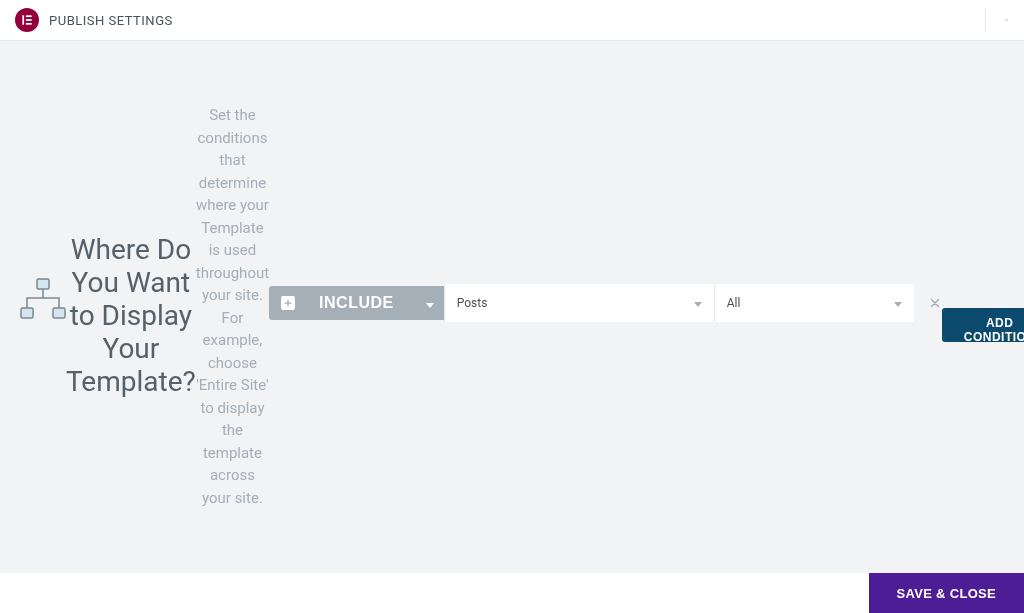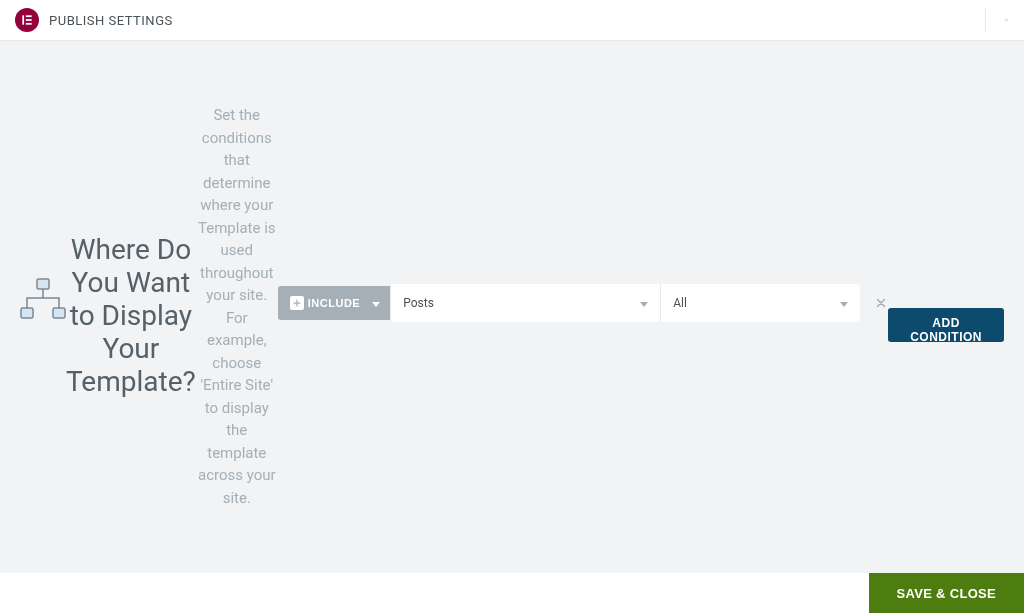--- a/index.html
+++ b/index.html
@@ -99,22 +99,22 @@
       margin-bottom: 44px;
     }
     .include-btn {
       background: #a4afb7;
       color: #ffffff;
       border: none;
       height: 34px;
       padding: 0 10px 0 12px;
       display: flex;
       align-items: center;
-      gap: 0;
-      font-size: 11px;
+      gap: 20px;
+      font-size: 16px;
       font-weight: 600;
       letter-spacing: 0.5px;
       border-radius: 3px 0 0 3px;
       cursor: pointer;
     }
     .include-btn .plus-icon {
       width: 14px;
       height: 14px;
       background: #ffffff;
       border-radius: 2px;
@@ -178,21 +178,21 @@
       bottom: 0;
       left: 0;
       right: 0;
       height: 40px;
       background: #ffffff;
       display: flex;
       justify-content: flex-end;
       align-items: stretch;
     }
     .save-btn {
-      background: #4d7c0f;
+      background: #4c1d95;
       color: #ffffff;
       border: none;
       padding: 0 28px;
       font-size: 13px;
       font-weight: 600;
       letter-spacing: 0.3px;
       cursor: pointer;
     }
   </style>
 </head>

